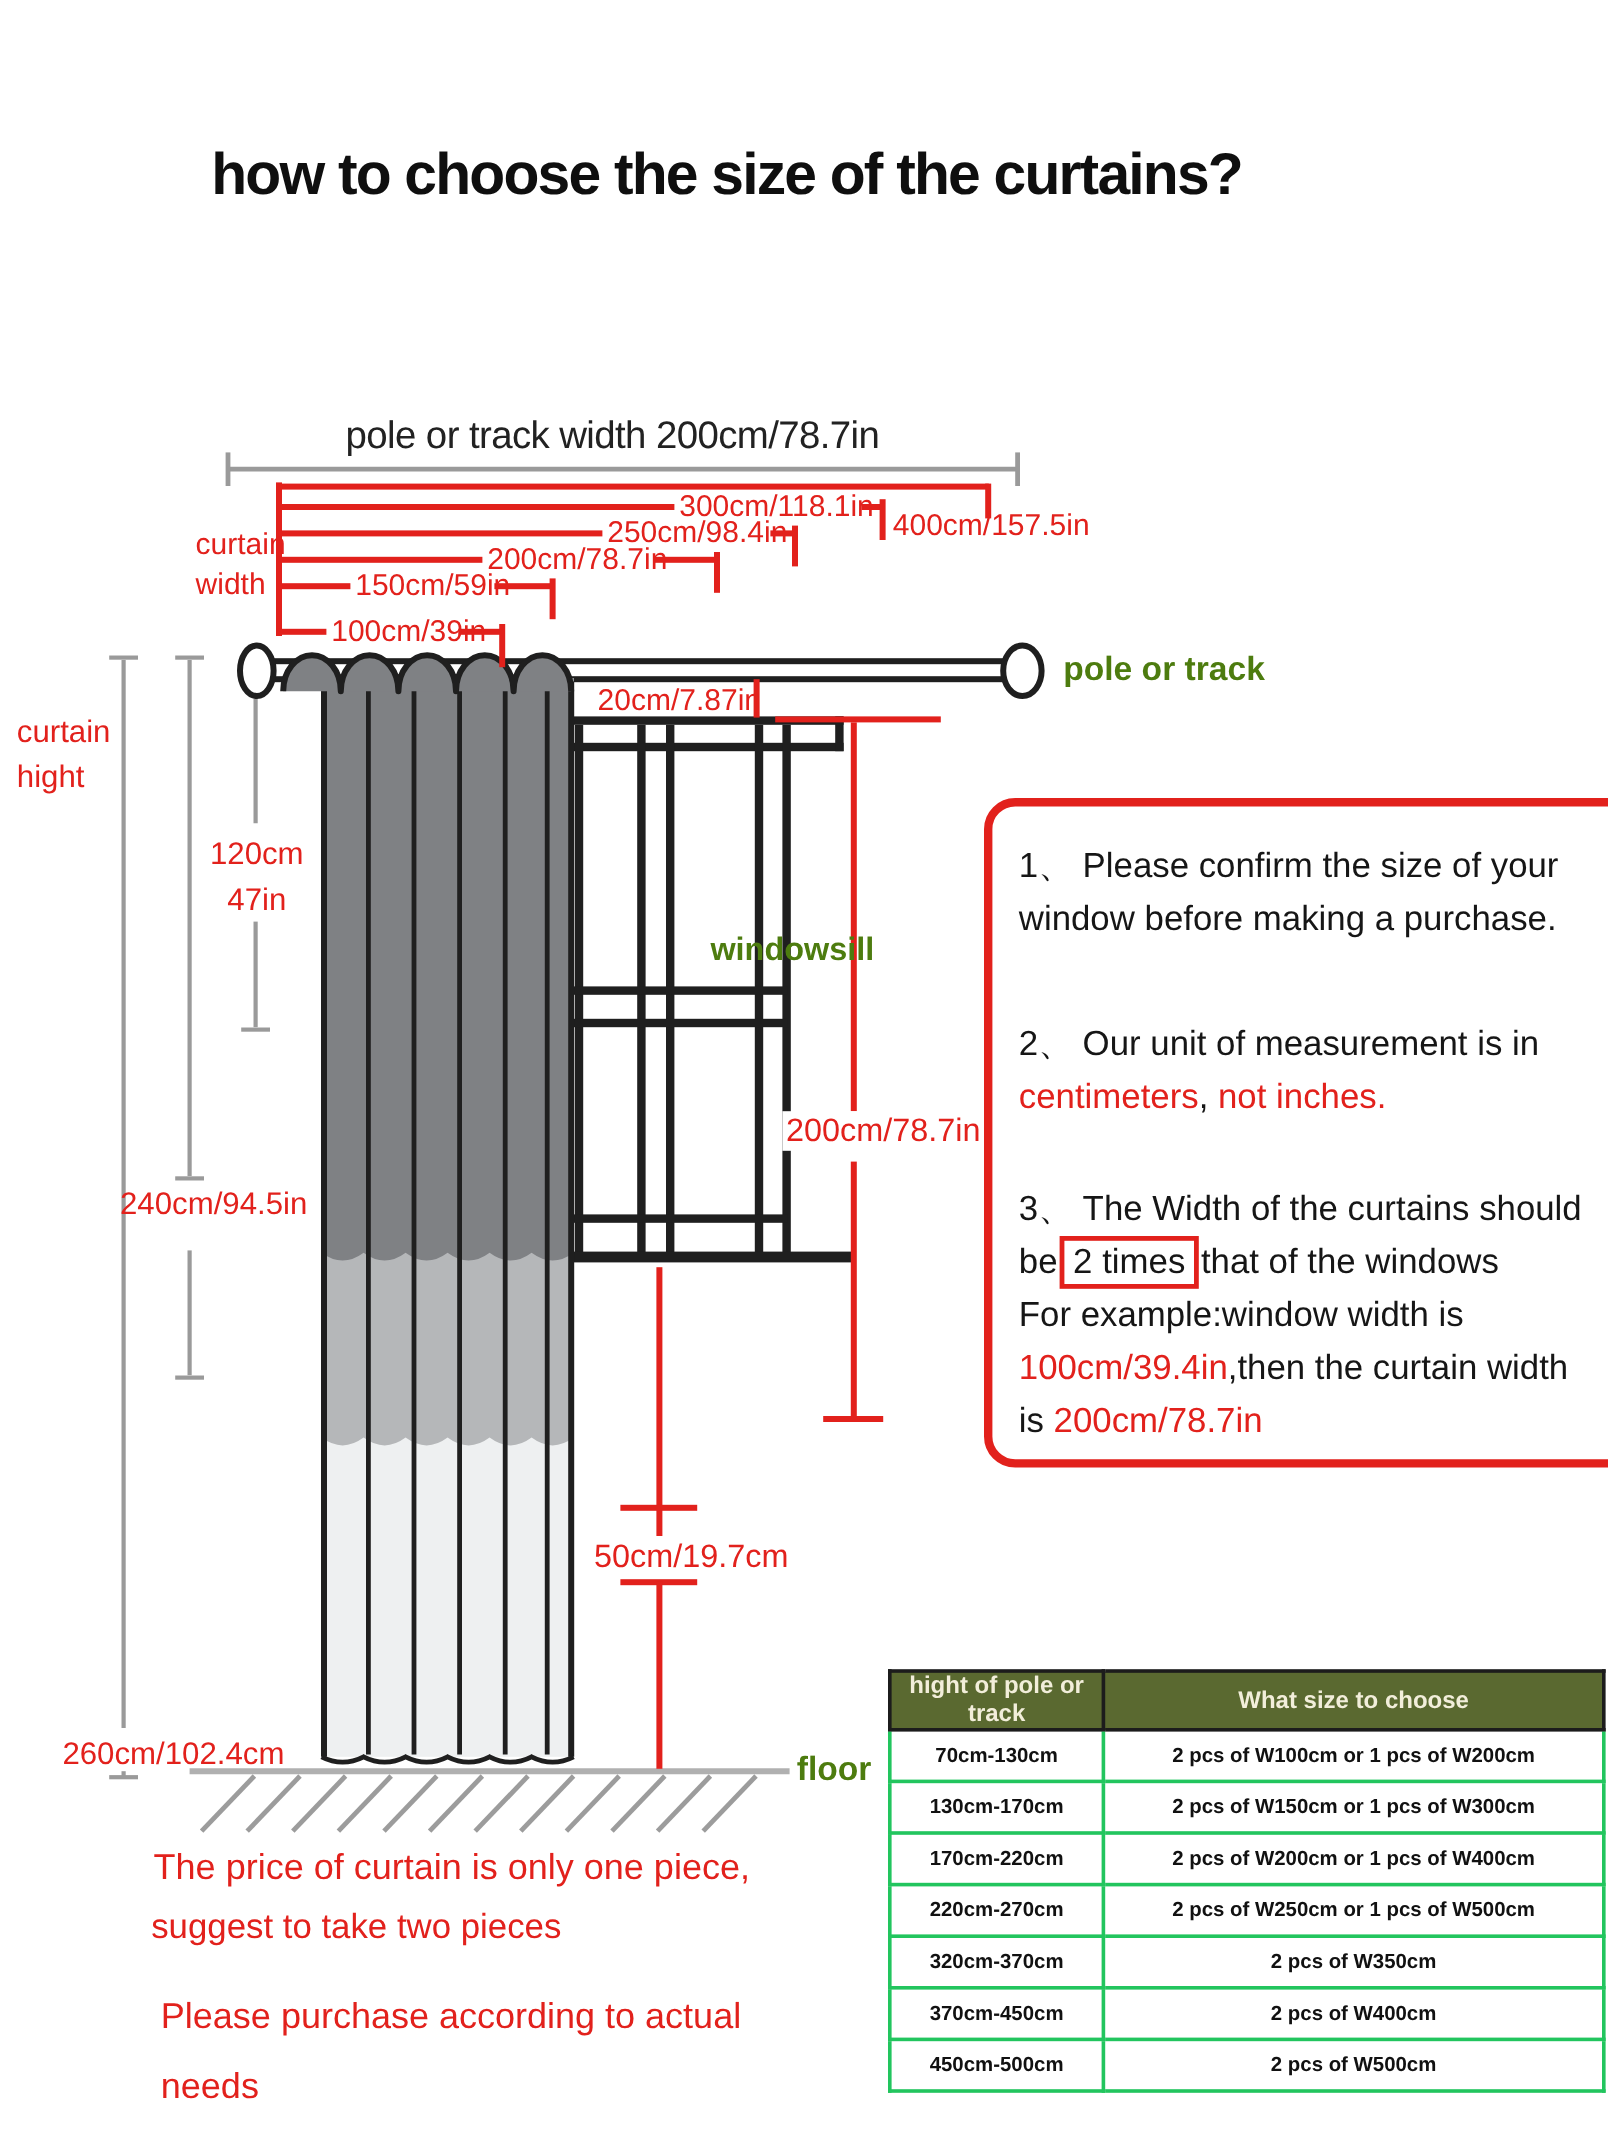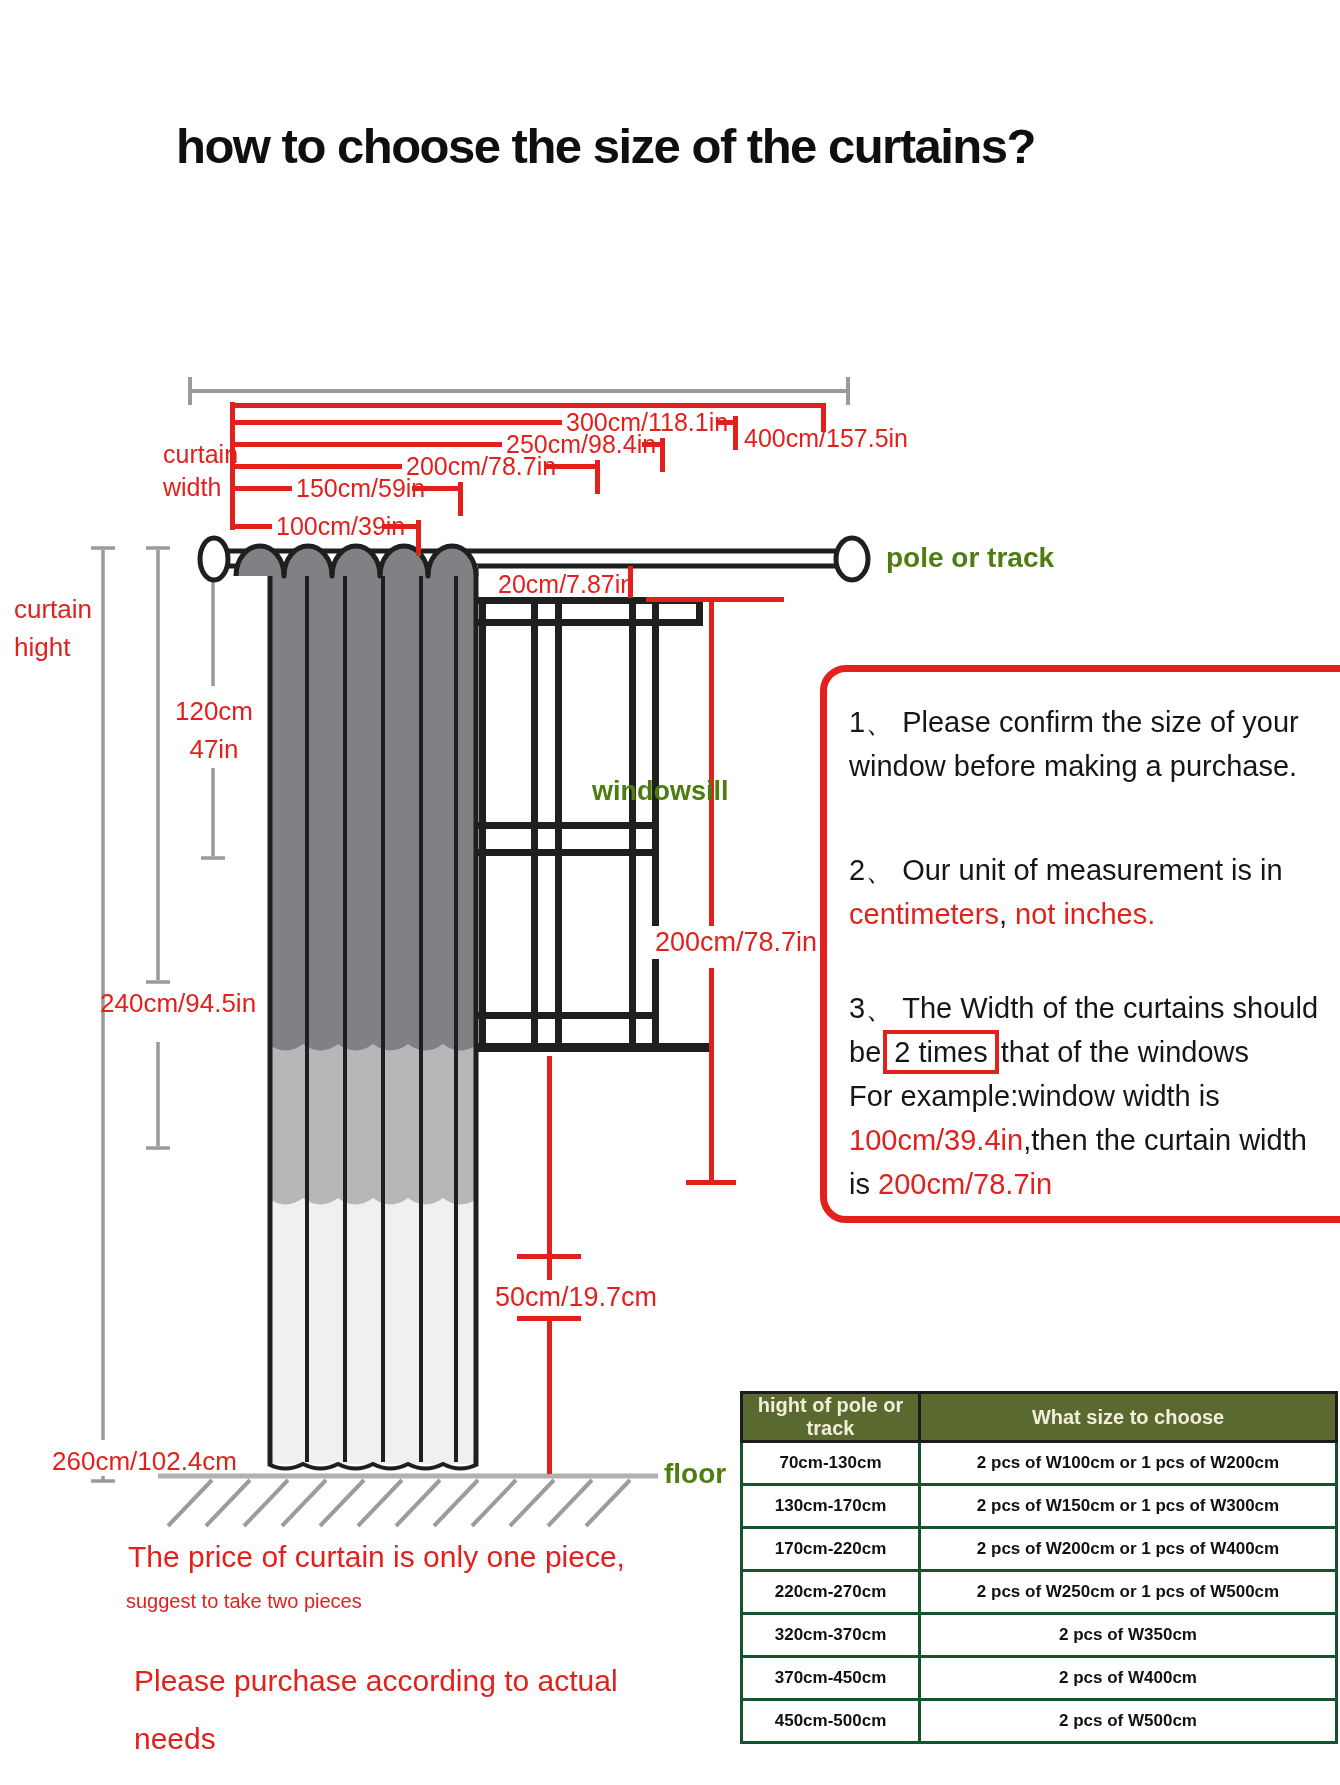--- a/index.html
+++ b/index.html
@@ -38,21 +38,21 @@
   .size-table{
     position:absolute;left:740px;top:1391px;width:595px;border-collapse:collapse;
     z-index:2;table-layout:fixed;background:#fff;
   }
   .size-table th{
     background:#5a6930;color:#f2eeda;font-size:20px;font-weight:700;
     height:40px;border:3px solid #1c1c1c;text-align:center;padding:0;
   }
   .size-table td{
     font-size:17px;font-weight:700;color:#111;height:40px;text-align:center;
-    border:3px solid #14532d;padding:0;background:#fff;
+    border:3px solid #22c55e;padding:0;background:#fff;
   }
   .col-a{width:178px;}
   .col-b{width:417px;}
   .wsill{left:556px;top:776px;font-size:27px;padding-left:36px;}
   .pole-label{left:886px;top:542px;font-size:28px;}
   .floor-label{left:664px;top:1458px;font-size:28px;}
   .label-200w{background:#fff;padding:1px 3px;}
 </style>
 </head>
 <body>
@@ -149,20 +149,21 @@
           <line x1="434" y1="1526" x2="478" y2="1480"></line>
         <line x1="472" y1="1526" x2="516" y2="1480"></line>
           <line x1="510" y1="1526" x2="554" y2="1480"></line>
         <line x1="548" y1="1526" x2="592" y2="1480"></line>
           <line x1="586" y1="1526" x2="630" y2="1480"></line>
       </g>
     </g>
   </svg>
 
   <div class="abs title">how to choose the size of the curtains?</div>
+  <div class="abs bracket-label">pole or track width 200cm/78.7in</div>
 
   <div class="abs rl" style="left:230px;top:402px;width:5px;height:128px;"></div>
 
   <div class="abs rl" style="left:232px;top:403px;width:592px;height:5px;"></div>
   <div class="abs rl" style="left:821px;top:403px;width:5px;height:29px;"></div>
   <div class="abs rtext cascade-label" style="left:744px;top:424px;">400cm/157.5in</div>
 
   <div class="abs rl" style="left:232px;top:420px;width:330px;height:5px;"></div>
   <div class="abs rtext cascade-label" style="left:566px;top:408px;">300cm/118.1in</div>
   <div class="abs rl" style="left:718px;top:420px;width:16px;height:5px;"></div>
@@ -231,21 +232,21 @@
     <p>
       <span>3、 The Width of the curtains should</span><br>
       <span>be</span><span class="boxed">2 times</span><span>that of the windows</span><br>
       <span>For example:window width is</span><br>
       <span class="red-inline">100cm/39.4in</span><span>,then the curtain width</span><br>
       <span>is </span><span class="red-inline">200cm/78.7in</span>
     </p>
   </div>
 
   <div class="abs rtext" style="left:128px;top:1540px;font-size:30px;">The price of curtain is only one piece,</div>
-  <div class="abs rtext" style="left:126px;top:1590px;font-size:20px;">suggest to take two pieces</div>
+  <div class="abs rtext" style="left:126px;top:1590px;font-size:29px;">suggest to take two pieces</div>
   <div class="abs rtext" style="left:134px;top:1652px;font-size:30px;line-height:58px;width:560px;white-space:normal;">Please purchase according to actual needs</div>
 
   <table class="size-table">
     <colgroup>
         <col class="col-a">
         <col class="col-b">
       </colgroup>
     <thead>
       <tr>
         <th>hight of pole or track</th>

